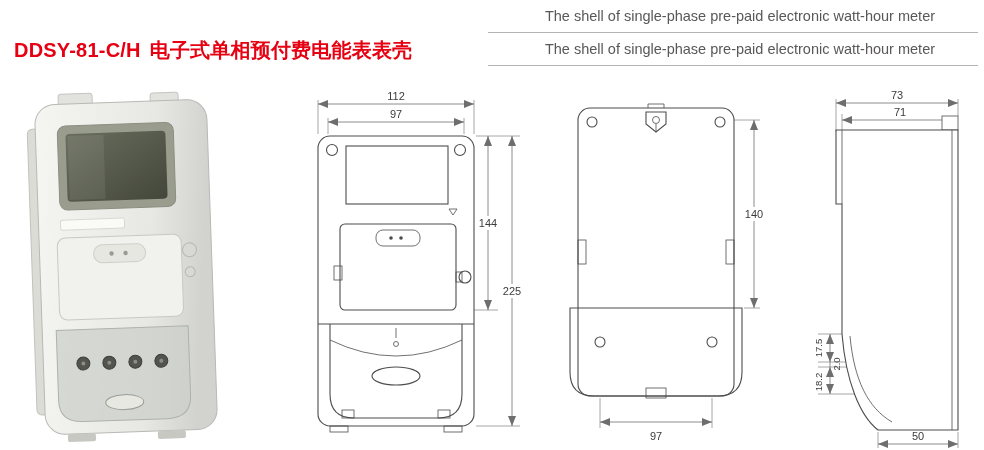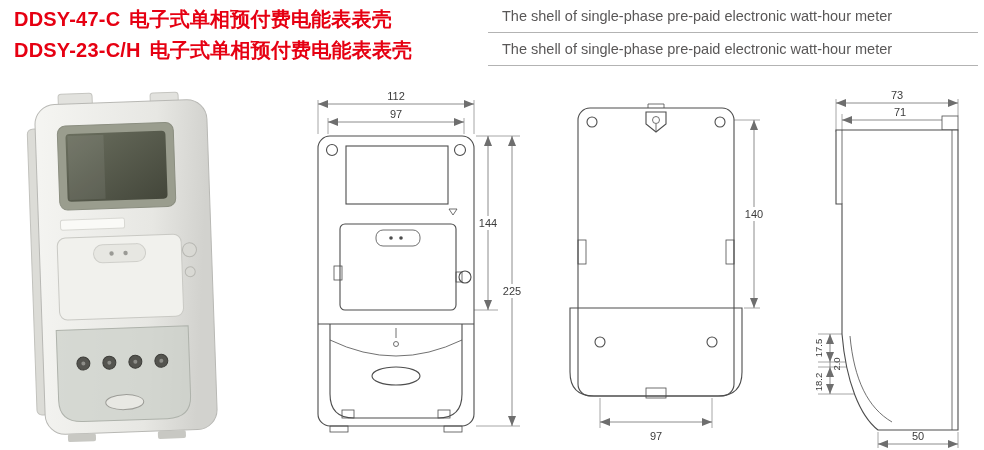--- a/index.html
+++ b/index.html
@@ -5,21 +5,21 @@
   * { margin:0; padding:0; box-sizing:border-box; }
   html,body { background:#ffffff; }
   body { font-family:"Liberation Sans","DejaVu Sans",sans-serif; }
   .page { position:relative; width:984px; height:450px; background:#fff; overflow:hidden; }
 
   
   .cn-row { position:absolute; left:14px; font-weight:bold; font-size:20px; color:#e60012; white-space:nowrap; letter-spacing:0.2px; }
   #cn-row-1 { top:6px; }
   #cn-row-2 { top:37px; }
   .cn-model { margin-right:9px; }
-  .en-col { position:absolute; left:488px; right:6px; top:0; }
+  .en-col { position:absolute; left:488px; right:6px; top:0;text-align:center; }
   .en-row { height:33px; line-height:32px; font-size:14.5px; color:#595757; border-bottom:1px solid #b3b3b3; padding-left:14px; white-space:nowrap; }
 
   
   .drawing { position:absolute; }
   .outline * { fill:none; stroke:#4d4d4d; stroke-width:1.1; }
   .outline .filled { fill:#ffffff; }
   .outline .thin { stroke-width:0.8; }
   .outline .dot { fill:#4d4d4d; stroke:none; }
   .ext line { stroke:#8f8f8f; stroke-width:0.8; }
   .dim line { stroke:#6e6e6e; stroke-width:0.8; }
@@ -27,25 +27,22 @@
   .dim-text-sm { font-size:9.5px; fill:#3c3c3c; font-family:"Liberation Sans","DejaVu Sans",sans-serif; }
 
   
   .patent { position:absolute; left:12px; top:421px; font-size:15px; font-weight:bold; color:#e60012; white-space:nowrap; }
 </style>
 </head>
 <body>
 
 <div class="page">
 
-  <div class="cn-row" id="cn-row-1">
-    <span class="cn-model">DDSY-47-C</span><span>电子式单相预付费电能表表壳</span>
-  </div>
   <div class="cn-row" id="cn-row-2">
-    <span class="cn-model">DDSY-23-C/H</span><span>电子式单相预付费电能表表壳</span>
+    <span class="cn-model">DDSY-81-C/H</span><span>电子式单相预付费电能表表壳</span>
   </div>
   <div class="en-col">
     <div class="en-row">The shell of single-phase pre-paid electronic watt-hour meter</div>
     <div class="en-row">The shell of single-phase pre-paid electronic watt-hour meter</div>
   </div>
 
   <svg class="drawing" style="left:6px; top:86px;" width="250" height="360" viewBox="0 0 250 360">
     <defs>
       <linearGradient id="gBody" x1="0" y1="0" x2="1" y2="0.15">
         <stop offset="0" stop-color="#f5f5f2"></stop>

